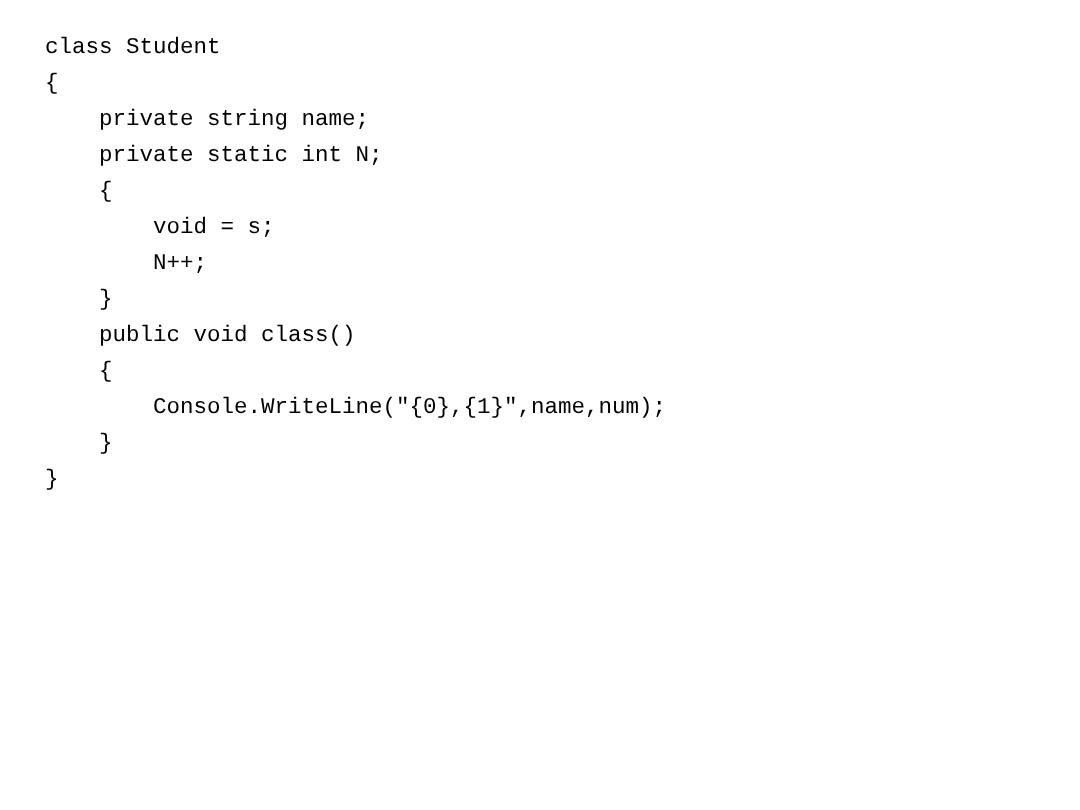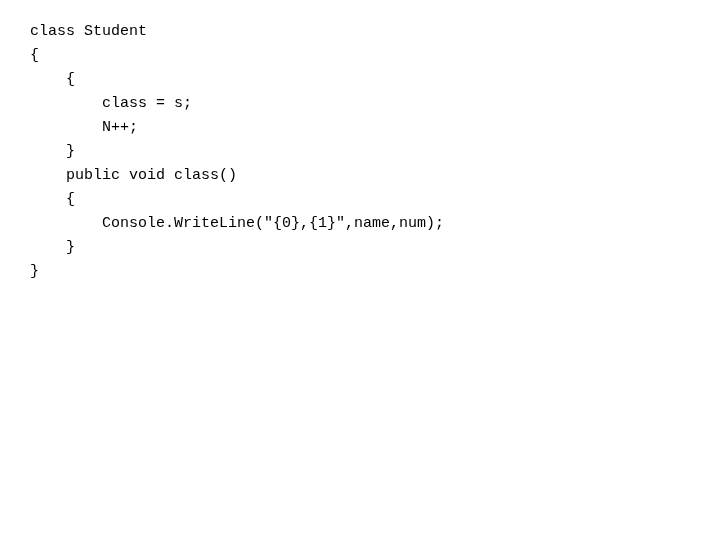--- a/index.html
+++ b/index.html
@@ -36,23 +36,25 @@
 
     
   </style>
 </head>
 <body>
 
 <div class="code-container">
   <div id="code-output">
       <span class="code-line">class Student</span>
       <span class="code-line">{</span>
+      <span class="code-line">    private string name;</span>
+      <span class="code-line">    private static int N;</span>
       <span class="code-line"></span>
       <span class="code-line">    {</span>
-      <span class="code-line">        class = s;</span>
+      <span class="code-line">        void = s;</span>
       <span class="code-line">        N++;</span>
       <span class="code-line">    }</span>
       <span class="code-line"></span>
       <span class="code-line">    public void class()</span>
       <span class="code-line">    {</span>
       <span class="code-line">        Console.WriteLine("{0},{1}",name,num);</span>
       <span class="code-line">    }</span>
       <span class="code-line">}</span>
     </div>
 </div>

